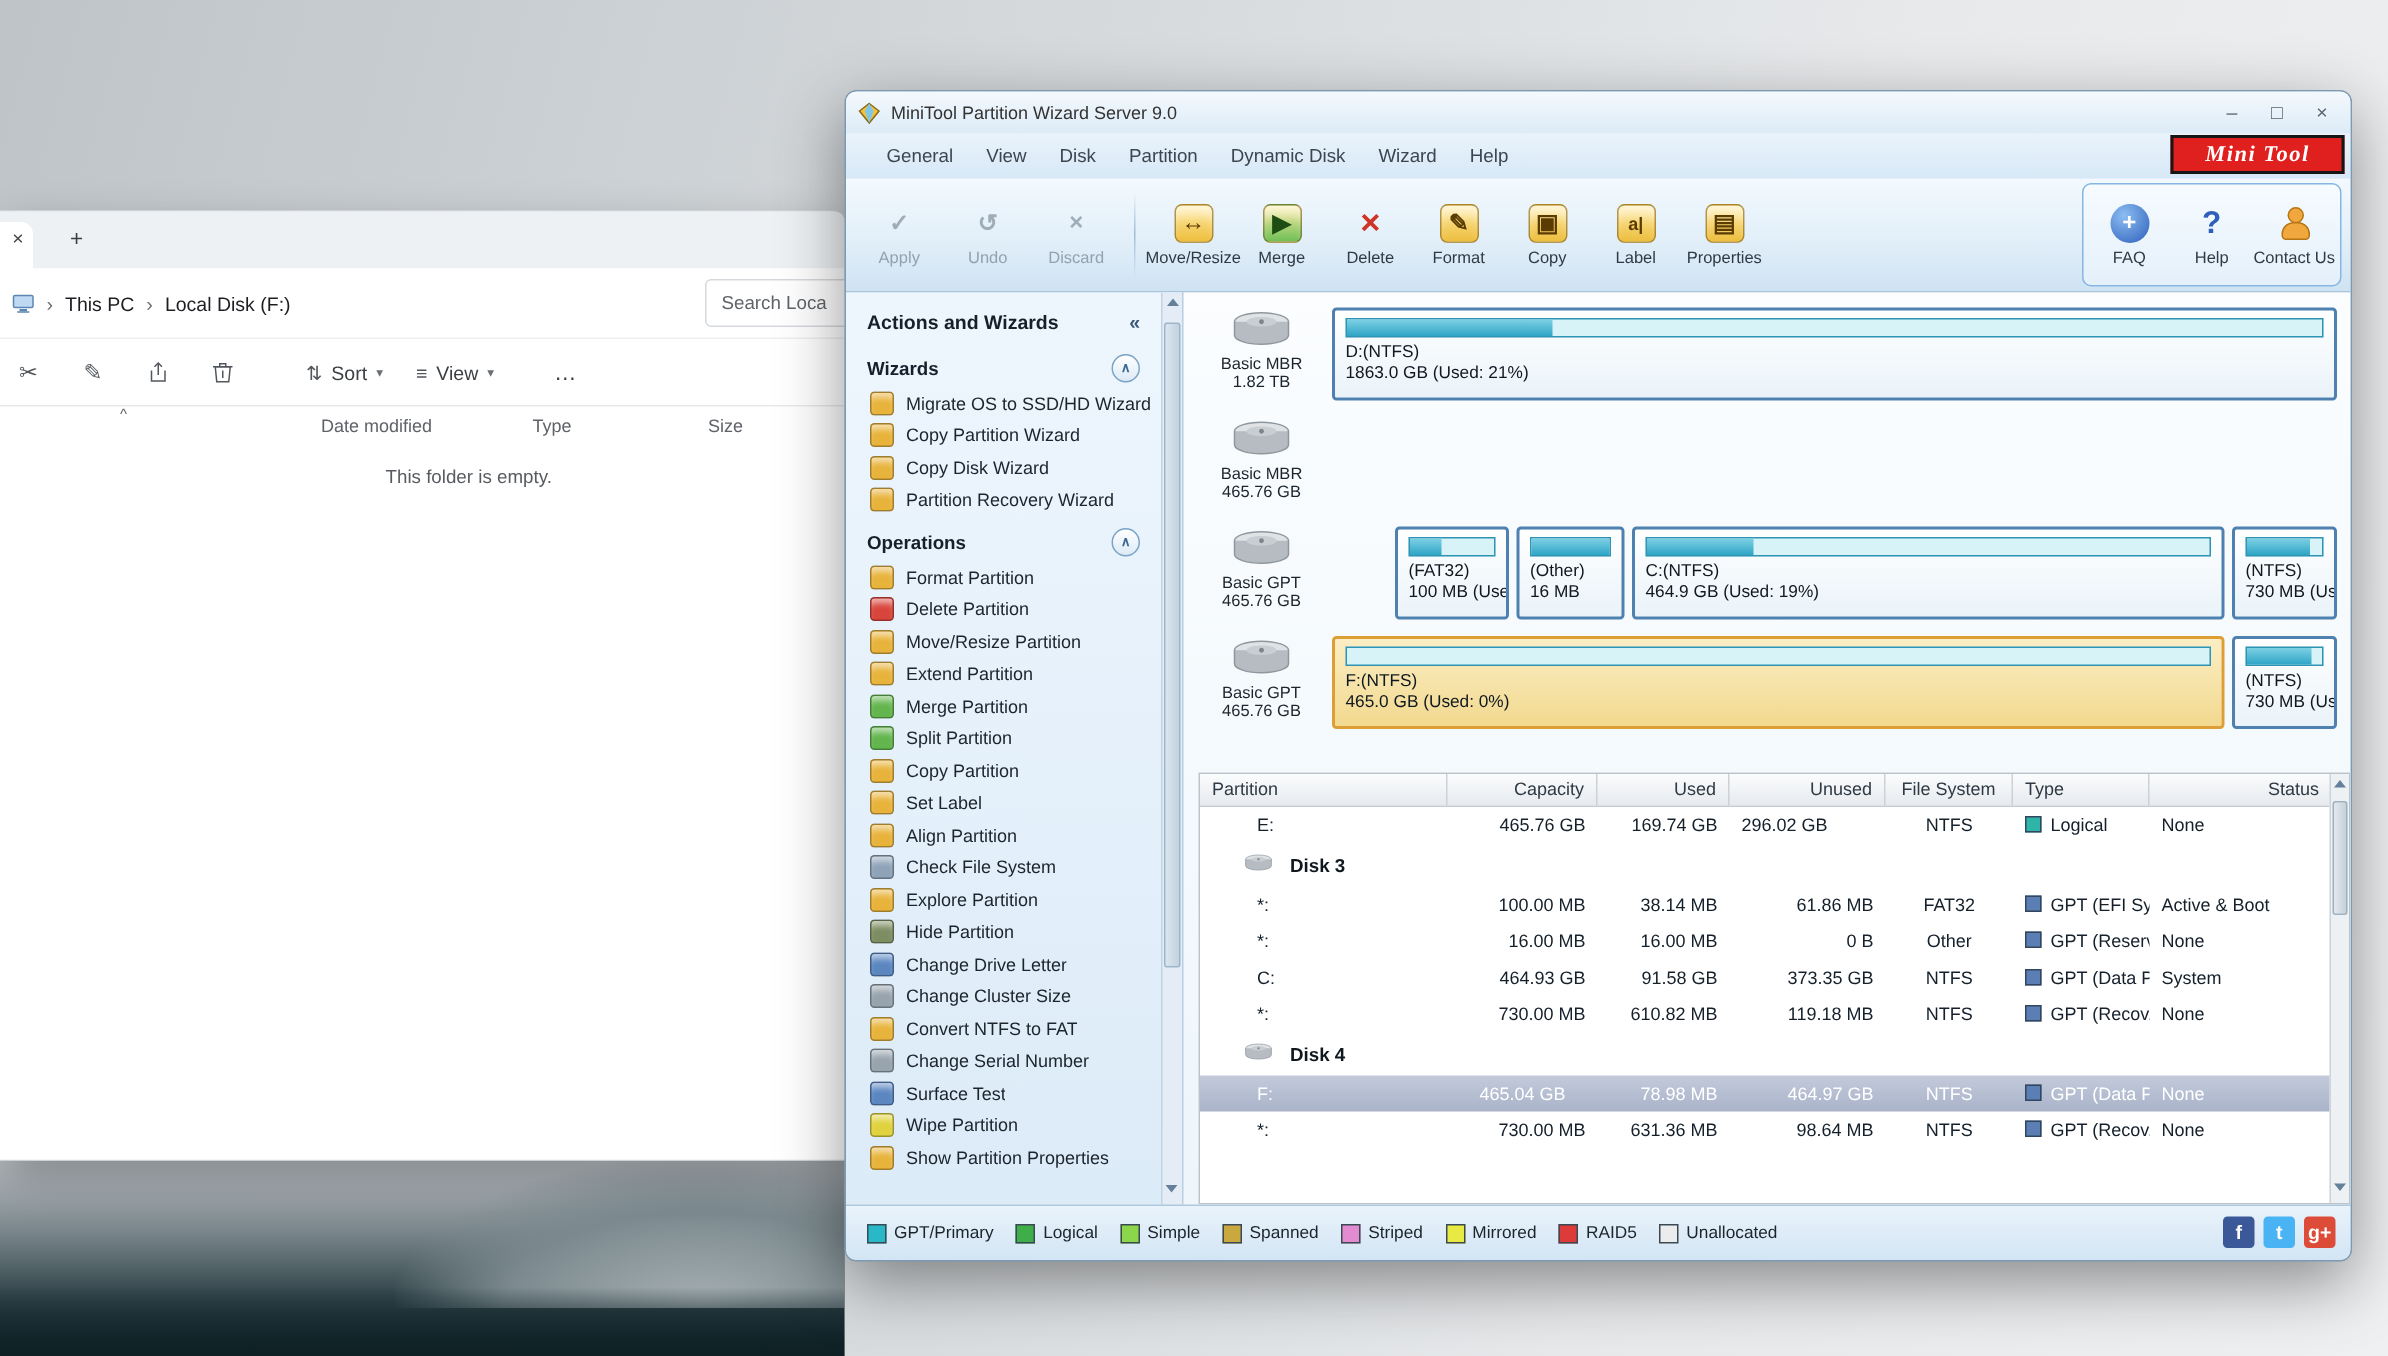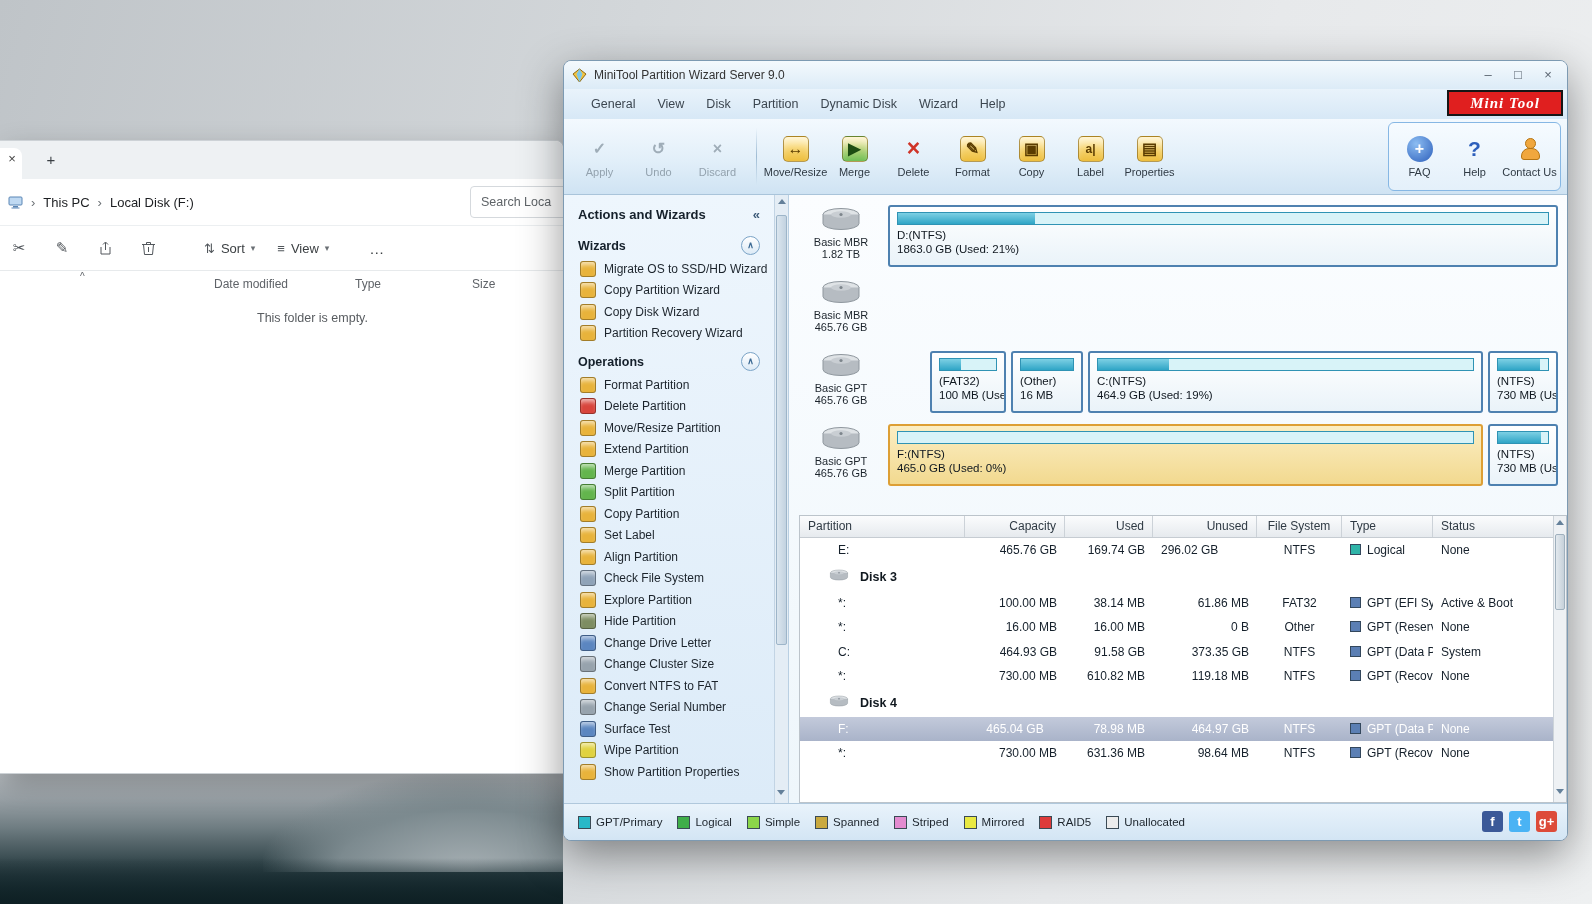--- a/index.html
+++ b/index.html
@@ -509,21 +509,21 @@
           </div>
         </div>
       <div class="pt-table">
         <div class="pt-header">
             <div class="pt-hcell" style="width: 165px; text-align: left;">Partition</div>
             <div class="pt-hcell" style="width: 100px; text-align: right;">Capacity</div>
             <div class="pt-hcell" style="width: 88px; text-align: right;">Used</div>
             <div class="pt-hcell" style="width: 104px; text-align: right;">Unused</div>
             <div class="pt-hcell" style="width: 85px; text-align: center;">File System</div>
             <div class="pt-hcell" style="width: 91px; text-align: left;">Type</div>
-            <div class="pt-hcell" style="width: 114px; text-align: left; flex: 1 1 0%; border-right: none;">Status</div>
+            <div class="pt-hcell" style="width: 114px; text-align: right; flex: 1 1 0%; border-right: none;">Status</div>
           </div>
         <div>
             <div class="pt-row">
               <div class="pt-cell" style="width: 165px; text-align: left; padding-left: 38px;">E:</div>
               <div class="pt-cell" style="width: 100px; text-align: right;">465.76 GB</div>
               <div class="pt-cell" style="width: 88px; text-align: right;">169.74 GB</div>
               <div class="pt-cell" style="width: 104px; text-align: left;">296.02 GB</div>
               <div class="pt-cell" style="width: 85px; text-align: center;">NTFS</div>
               <div class="pt-cell" style="width: 91px; text-align: left;"><span class="type-ico" style="background: rgb(47, 180, 168);"></span><span>Logical</span></div>
               <div class="pt-cell" style="width: 114px; text-align: left; flex: 1 1 0%;">None</div>

